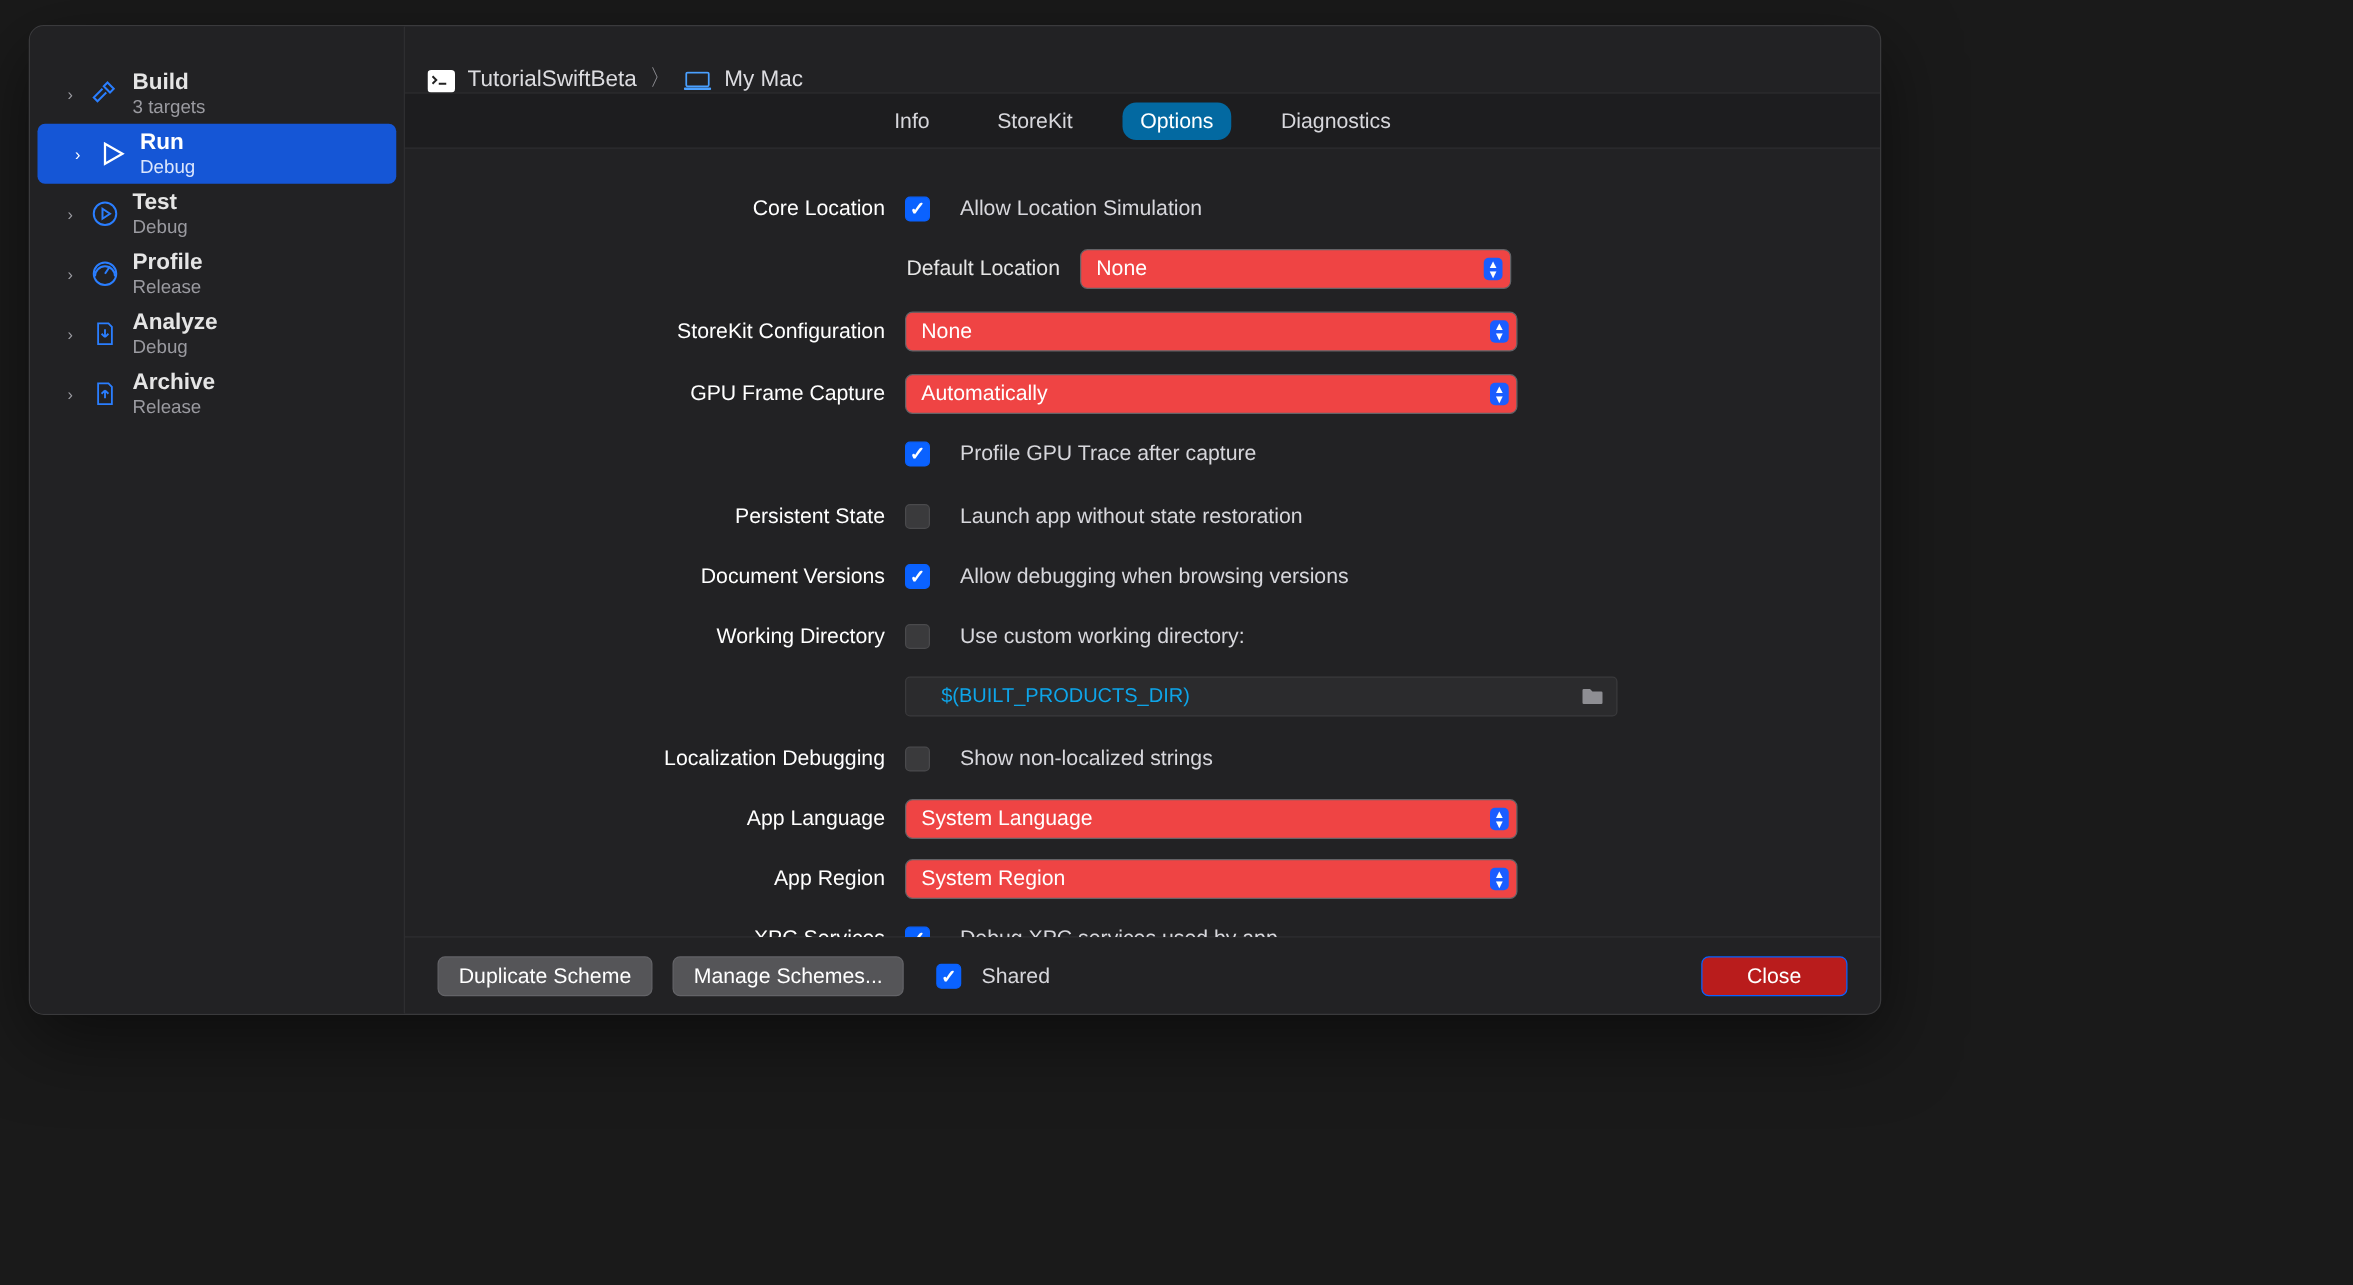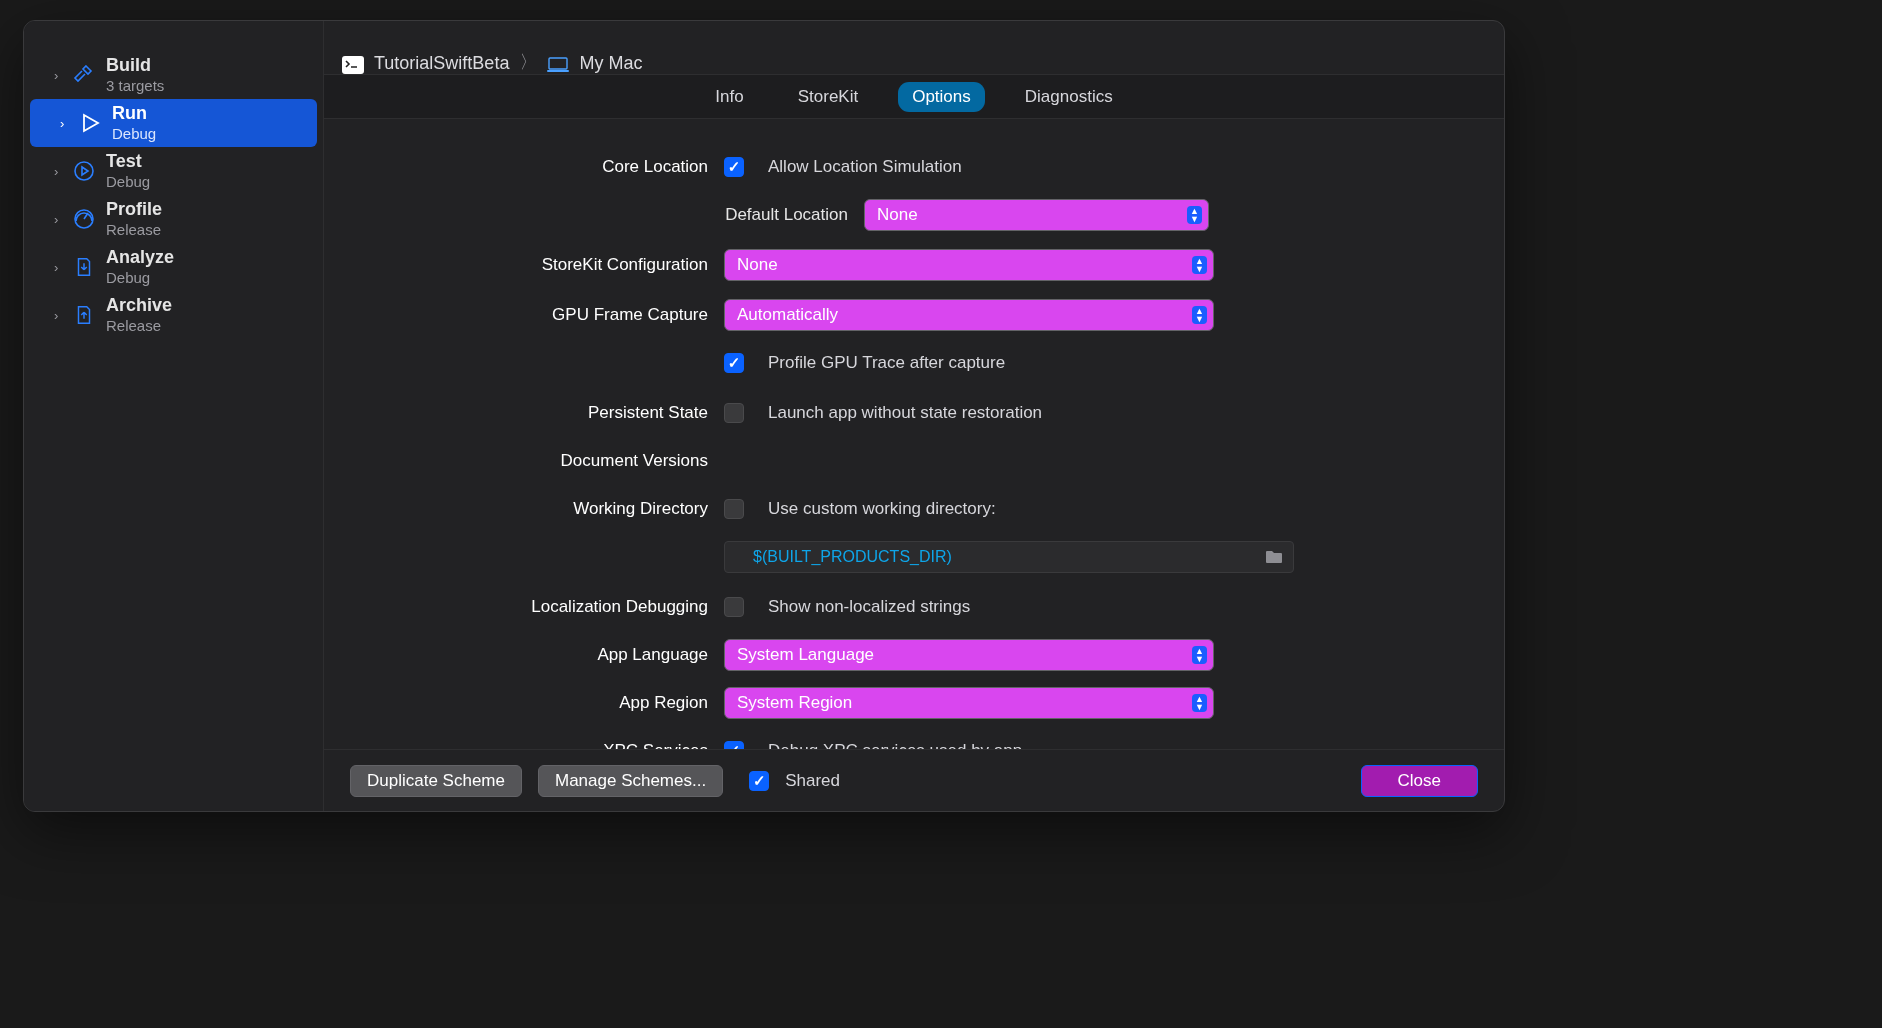--- a/index.html
+++ b/index.html
@@ -125,21 +125,21 @@
       width: 20px; height: 20px; border-radius: 4px;
       background: #3a3a3c; border: 1px solid #4a4a4c;
       display: inline-flex; align-items: center; justify-content: center;
       flex: none; cursor: pointer;
     }
     .checkbox.checked { background: #0a62ff; border-color: #0a62ff; }
     .checkbox.checked::after { content: "✓"; color: #fff; font-size: 15px; font-weight: 700; }
     .check-label { color: #d7d7dc; font-size: 17px; }
     .select {
       width: 490px; height: 32px;
-      background: #d946ef;
+      background: #ef4444;
       border: 1px solid #636367;
       border-radius: 6px;
       display: flex; align-items: center; justify-content: space-between;
       padding: 0 6px 0 12px;
       color: #fff; cursor: pointer;
       font-size: 17px;
     }
     .select .arrows {
       display: inline-flex; flex-direction: column;
       background: #1a5dff; border-radius: 4px; padding: 1px 3px;
@@ -168,21 +168,21 @@
       height: 32px;
       background: #555558;
       border: 1px solid #636367;
       border-radius: 6px;
       padding: 0 16px;
       color: #fff;
       display: inline-flex; align-items: center;
       cursor: pointer;
       font-size: 17px;
     }
-    .btn.primary { background: #a21caf; border-color: #0a62ff; }
+    .btn.primary { background: #b91c1c; border-color: #0a62ff; }
     .spacer { flex: 1; }
     svg { display: block; }
   </style>
 </head>
 <body>
 
 <div class="dialog">
 
   <div class="sidebar">
 
@@ -344,20 +344,24 @@
       <div class="row" style="margin-top:14px">
         <div class="row-label">Persistent State</div>
         <div class="row-control">
           <span class="checkbox"></span>
           <span class="check-label">Launch app without state restoration</span>
         </div>
       </div>
 
       <div class="row" style="margin-top:10px">
         <div class="row-label">Document Versions</div>
+        <div class="row-control">
+          <span class="checkbox checked"></span>
+          <span class="check-label">Allow debugging when browsing versions</span>
+        </div>
       </div>
 
       <div class="row" style="margin-top:10px">
         <div class="row-label">Working Directory</div>
         <div class="row-control">
           <span class="checkbox"></span>
           <span class="check-label">Use custom working directory:</span>
         </div>
       </div>
       <div class="row">

